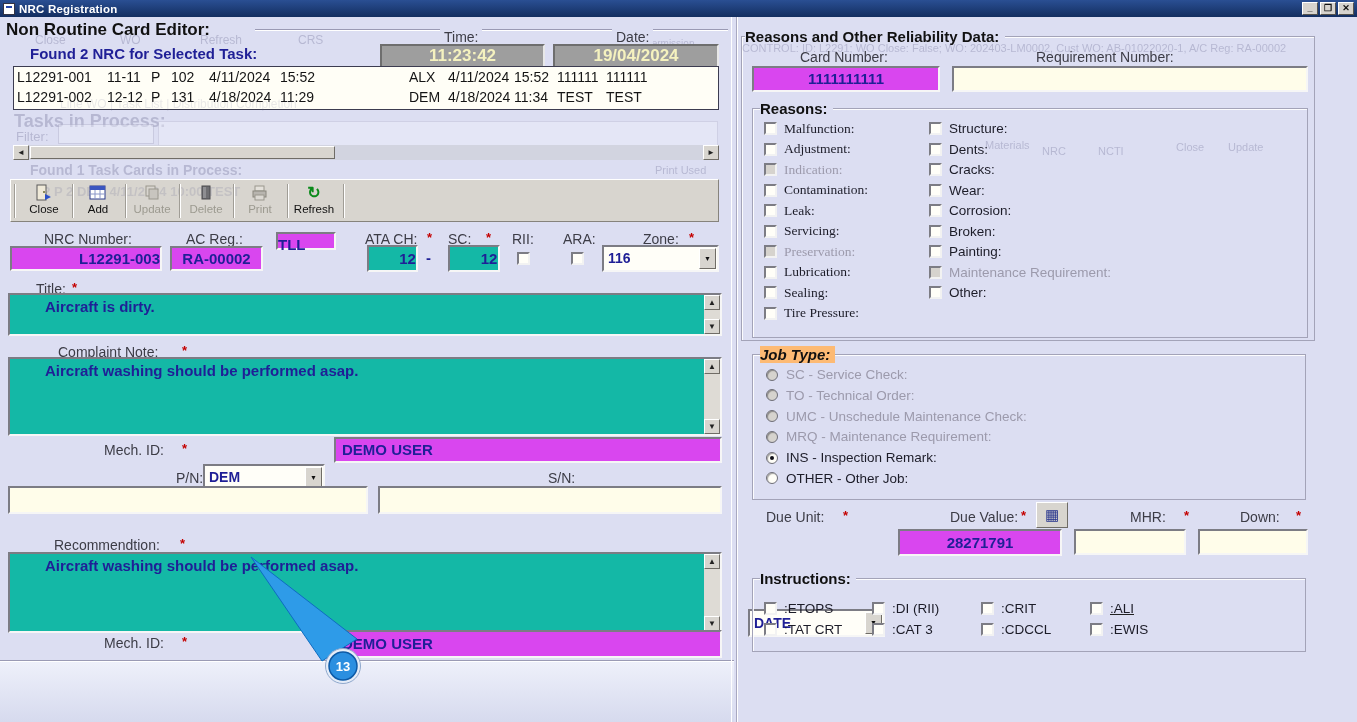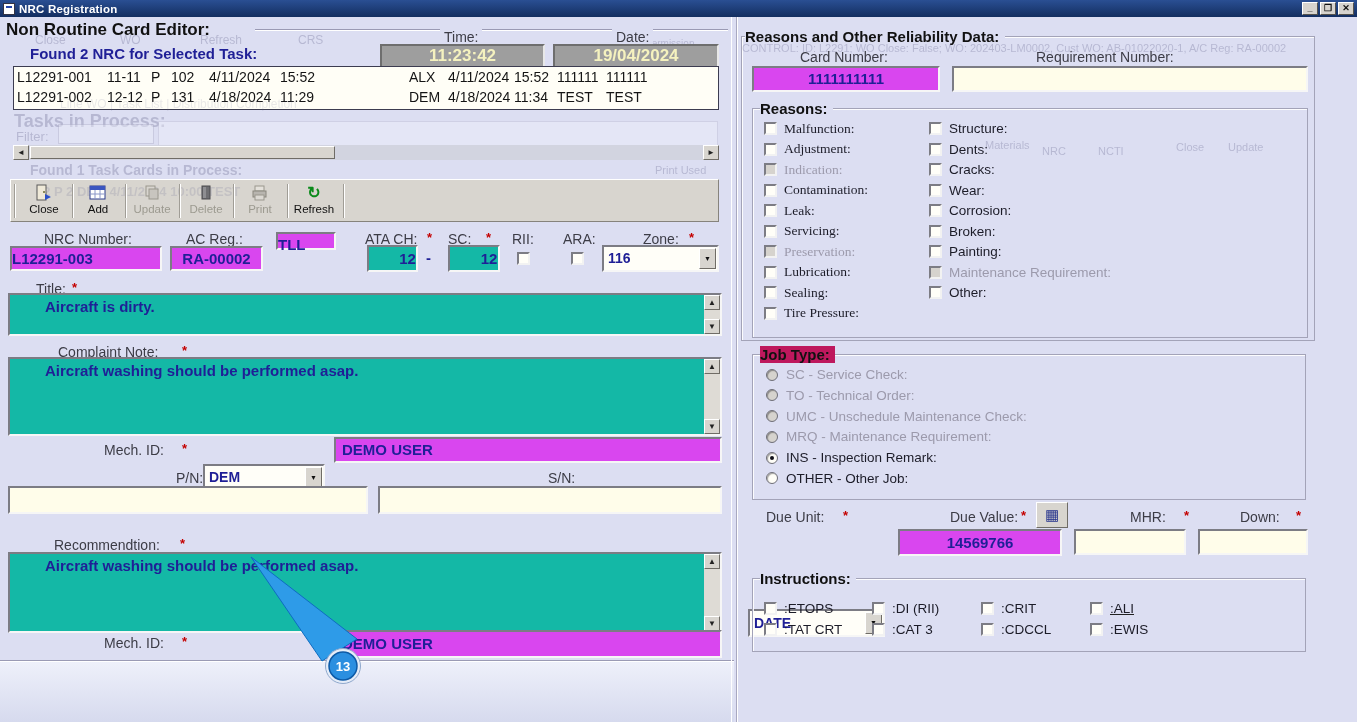--- a/index.html
+++ b/index.html
@@ -226,21 +226,21 @@
   <div class="abs lbl" style="left:282px;top:231px;font-size:14px;">Station:</div>
   <div class="abs lbl" style="left:365px;top:231px;font-size:14px;">ATA CH:</div>
   <div class="abs req" style="left:427px;top:230px;">*</div>
   <div class="abs lbl" style="left:448px;top:231px;font-size:14px;">SC:</div>
   <div class="abs req" style="left:486px;top:230px;">*</div>
   <div class="abs lbl" style="left:512px;top:231px;font-size:14px;">RII:</div>
   <div class="abs lbl" style="left:563px;top:231px;font-size:14px;">ARA:</div>
   <div class="abs lbl" style="left:643px;top:231px;font-size:14px;">Zone:</div>
   <div class="abs req" style="left:689px;top:230px;">*</div>
 
-  <div class="abs sunken fgray" style="left:10px;top:246px;width:152px;height:25px;text-align:left;line-height:21px;"><span class="valuetext">L12291-003</span></div>
+  <div class="abs sunken fgray" style="left:10px;top:246px;width:152px;height:25px;text-align:right;line-height:21px;"><span class="valuetext">L12291-003</span></div>
   <div class="abs sunken fgray" style="left:170px;top:246px;width:93px;height:25px;text-align:center;line-height:21px;"><span class="valuetext">RA-00002</span></div>
   <div class="abs sunken fgray" style="left:276px;top:232px;width:60px;height:18px;text-align:left;line-height:21px;"><span class="valuetext">TLL</span></div>
   <div class="abs sunken fwhite" style="left:367px;top:245px;width:51px;height:27px;text-align:center;line-height:23px;"><span class="valuetext">12</span></div>
   <div class="abs valuetext" style="left:426px;top:249px;">-</div>
   <div class="abs sunken fwhite" style="left:448px;top:245px;width:52px;height:27px;text-align:center;line-height:23px;"><span class="valuetext">12</span></div>
   <span class="cb abs" style="left:517px;top:252px;"></span>
   <span class="cb abs" style="left:571px;top:252px;"></span>
   <div class="combo sunken abs" style="left:602px;top:245px;width:117px;height:27px;">
     <span class="cval">116</span>
     <span class="drop">▼</span>
@@ -399,21 +399,21 @@
         <span class="cl">Maintenance Requirement:</span>
       </div>
     <div class="citem">
         <span class="cb"></span>
         <span class="cl">Other:</span>
       </div>
   </div>
 
 
   <div class="abs gbox" style="left:752px;top:354px;width:554px;height:146px;"></div>
-  <div class="abs blbl" style="left:760px;top:346px;background:#be185d;padding-right:5px;">Job Type:</div>
+  <div class="abs blbl" style="left:760px;top:346px;background:#fdba74;padding-right:5px;font-style:italic;">Job Type:</div>
   <div class="abs" style="left:766px;top:368px;">
     <div class="ritem dis">
         <span class="rad dis"></span>
         <span class="cl">SC - Service Check:</span>
       </div>
     <div class="ritem dis">
         <span class="rad dis"></span>
         <span class="cl">TO - Technical Order:</span>
       </div>
     <div class="ritem dis">
@@ -441,21 +441,21 @@
   <div class="abs raised" style="left:1036px;top:502px;width:32px;height:26px;text-align:center;line-height:24px;font-size:15px;color:#22308c;"><span>▦</span></div>
   <div class="abs lbl" style="left:1130px;top:509px;font-size:14px;">MHR:</div>
   <div class="abs req" style="left:1184px;top:508px;">*</div>
   <div class="abs lbl" style="left:1240px;top:509px;font-size:14px;">Down:</div>
   <div class="abs req" style="left:1296px;top:508px;">*</div>
 
   <div class="combo sunken abs" style="left:748px;top:529px;width:137px;height:28px;">
     <span class="cval" style="top:4px;">DATE</span>
     <span class="drop">▼</span>
   </div>
-  <div class="abs sunken fgray" style="left:898px;top:529px;width:164px;height:27px;text-align:center;line-height:23px;"><span class="valuetext">14569766</span></div>
+  <div class="abs sunken fgray" style="left:898px;top:529px;width:164px;height:27px;text-align:center;line-height:23px;"><span class="valuetext">28271791</span></div>
   <div class="abs sunken fcream" style="left:1074px;top:529px;width:112px;height:26px;"></div>
   <div class="abs sunken fcream" style="left:1198px;top:529px;width:110px;height:26px;"></div>
 
   <div class="abs gbox" style="left:752px;top:578px;width:554px;height:74px;"></div>
   <div class="abs blbl" style="left:760px;top:570px;background:#dcdef2;padding-right:5px;">Instructions:</div>
   <div class="citem abs" style="left:764px;top:602px;">
       <span class="cb"></span>
       <span class="cl">:ETOPS</span>
     </div>
   <div class="citem abs" style="left:872px;top:602px;">

